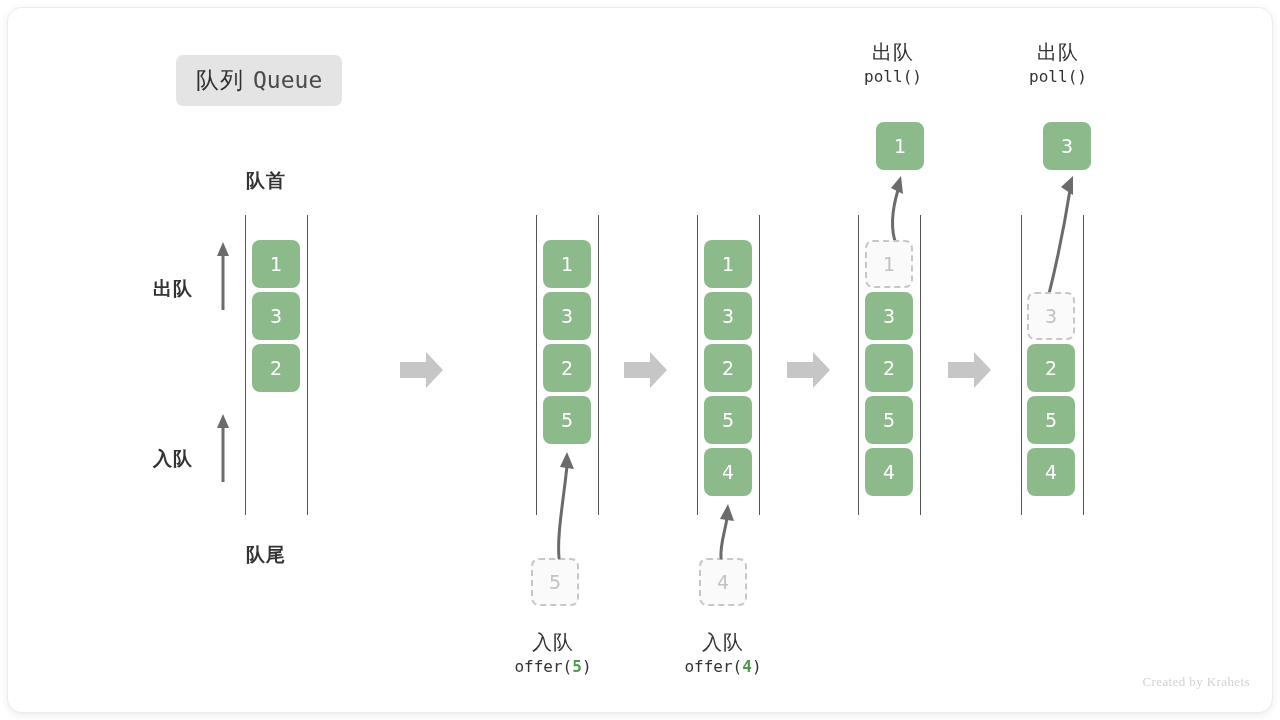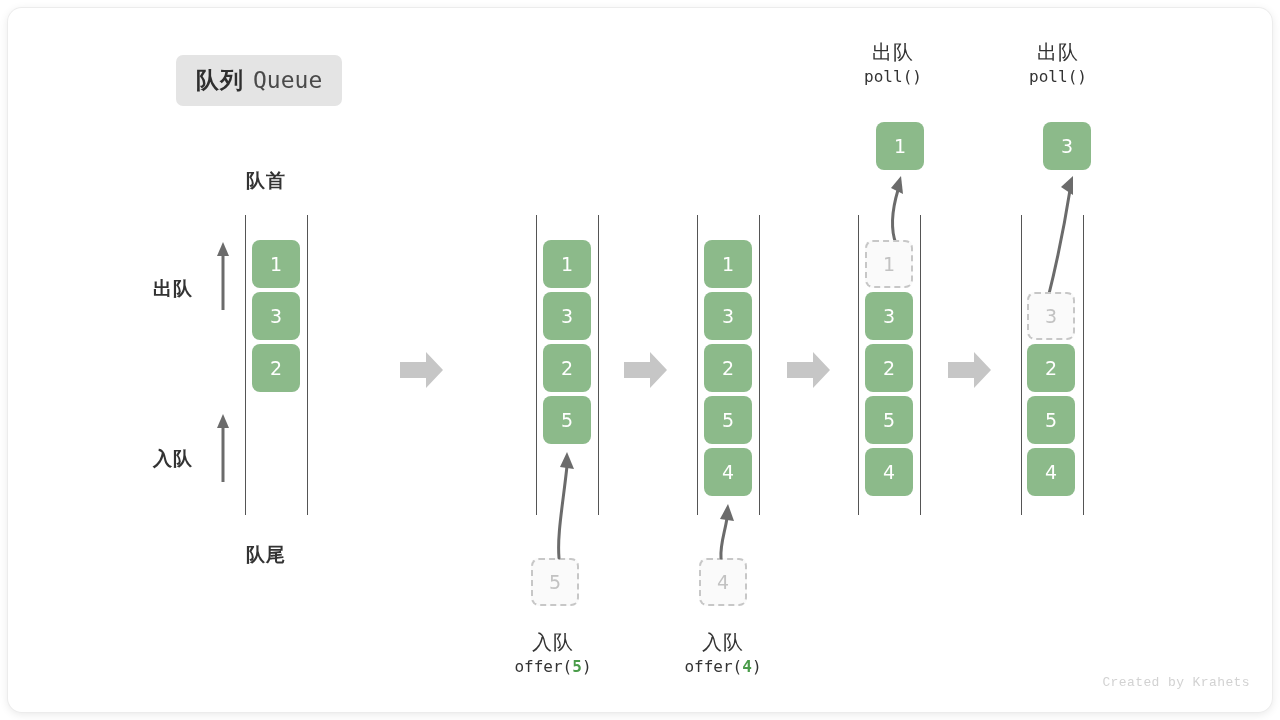--- a/index.html
+++ b/index.html
@@ -7,21 +7,21 @@
        font-family:"Liberation Sans","DejaVu Sans",sans-serif;}
   .card{position:absolute;left:8px;top:8px;width:1264px;height:704px;
         background:#fff;border-radius:14px;
         box-shadow:0 0 0 1px #ececec, 0 2px 10px rgba(0,0,0,.10);
         overflow:hidden;}
   .stage{position:absolute;left:0;top:0;width:1264px;height:704px;}
 
   
   .badge{position:absolute;background:#e4e4e4;border-radius:7px;
          padding:10px 20px;display:flex;align-items:baseline;gap:9px;}
-  .badge .cn{font-size:23px;font-weight:700;color:#2f2f2f;letter-spacing:1px;text-align:right;}
+  .badge .cn{font-size:23px;font-weight:400;color:#2f2f2f;letter-spacing:1px;text-align:right;}
   .badge .en{font-size:23px;color:#4a4a4a;
              font-family:"DejaVu Sans Mono","Liberation Mono",monospace;}
 
   
   .lbl-cn{position:absolute;font-size:19px;font-weight:700;color:#333;
           letter-spacing:1px;white-space:nowrap;}
   .op{position:absolute;white-space:nowrap;line-height:1.42;}
   .op .t1{font-size:20px;color:#333;letter-spacing:1px;
           font-family:"Liberation Sans","DejaVu Sans",sans-serif;}
   .op .t2{font-size:16px;color:#333;
@@ -40,21 +40,21 @@
   .cell.ghost{background:#fafafa;color:#c2c2c2;border:2px dashed #c7c7c7;
               box-sizing:border-box;}
 
   
   .sep{position:absolute;width:44px;height:40px;}
   .uparr{position:absolute;width:20px;height:70px;}
   .curve{position:absolute;}
 
   
   .wm{position:absolute;font-size:13px;color:#d2d2d2;letter-spacing:.4px;
-      font-family:Liberation Mono, monospace;}
+      font-family:Liberation Serif, serif;}
 </style>
 </head>
 <body>
 
 <div class="card">
 <div class="stage">
 
   <div class="badge" style="left:168px;top:47px;">
     <span class="cn">队列</span>
     <span class="en">Queue</span>

